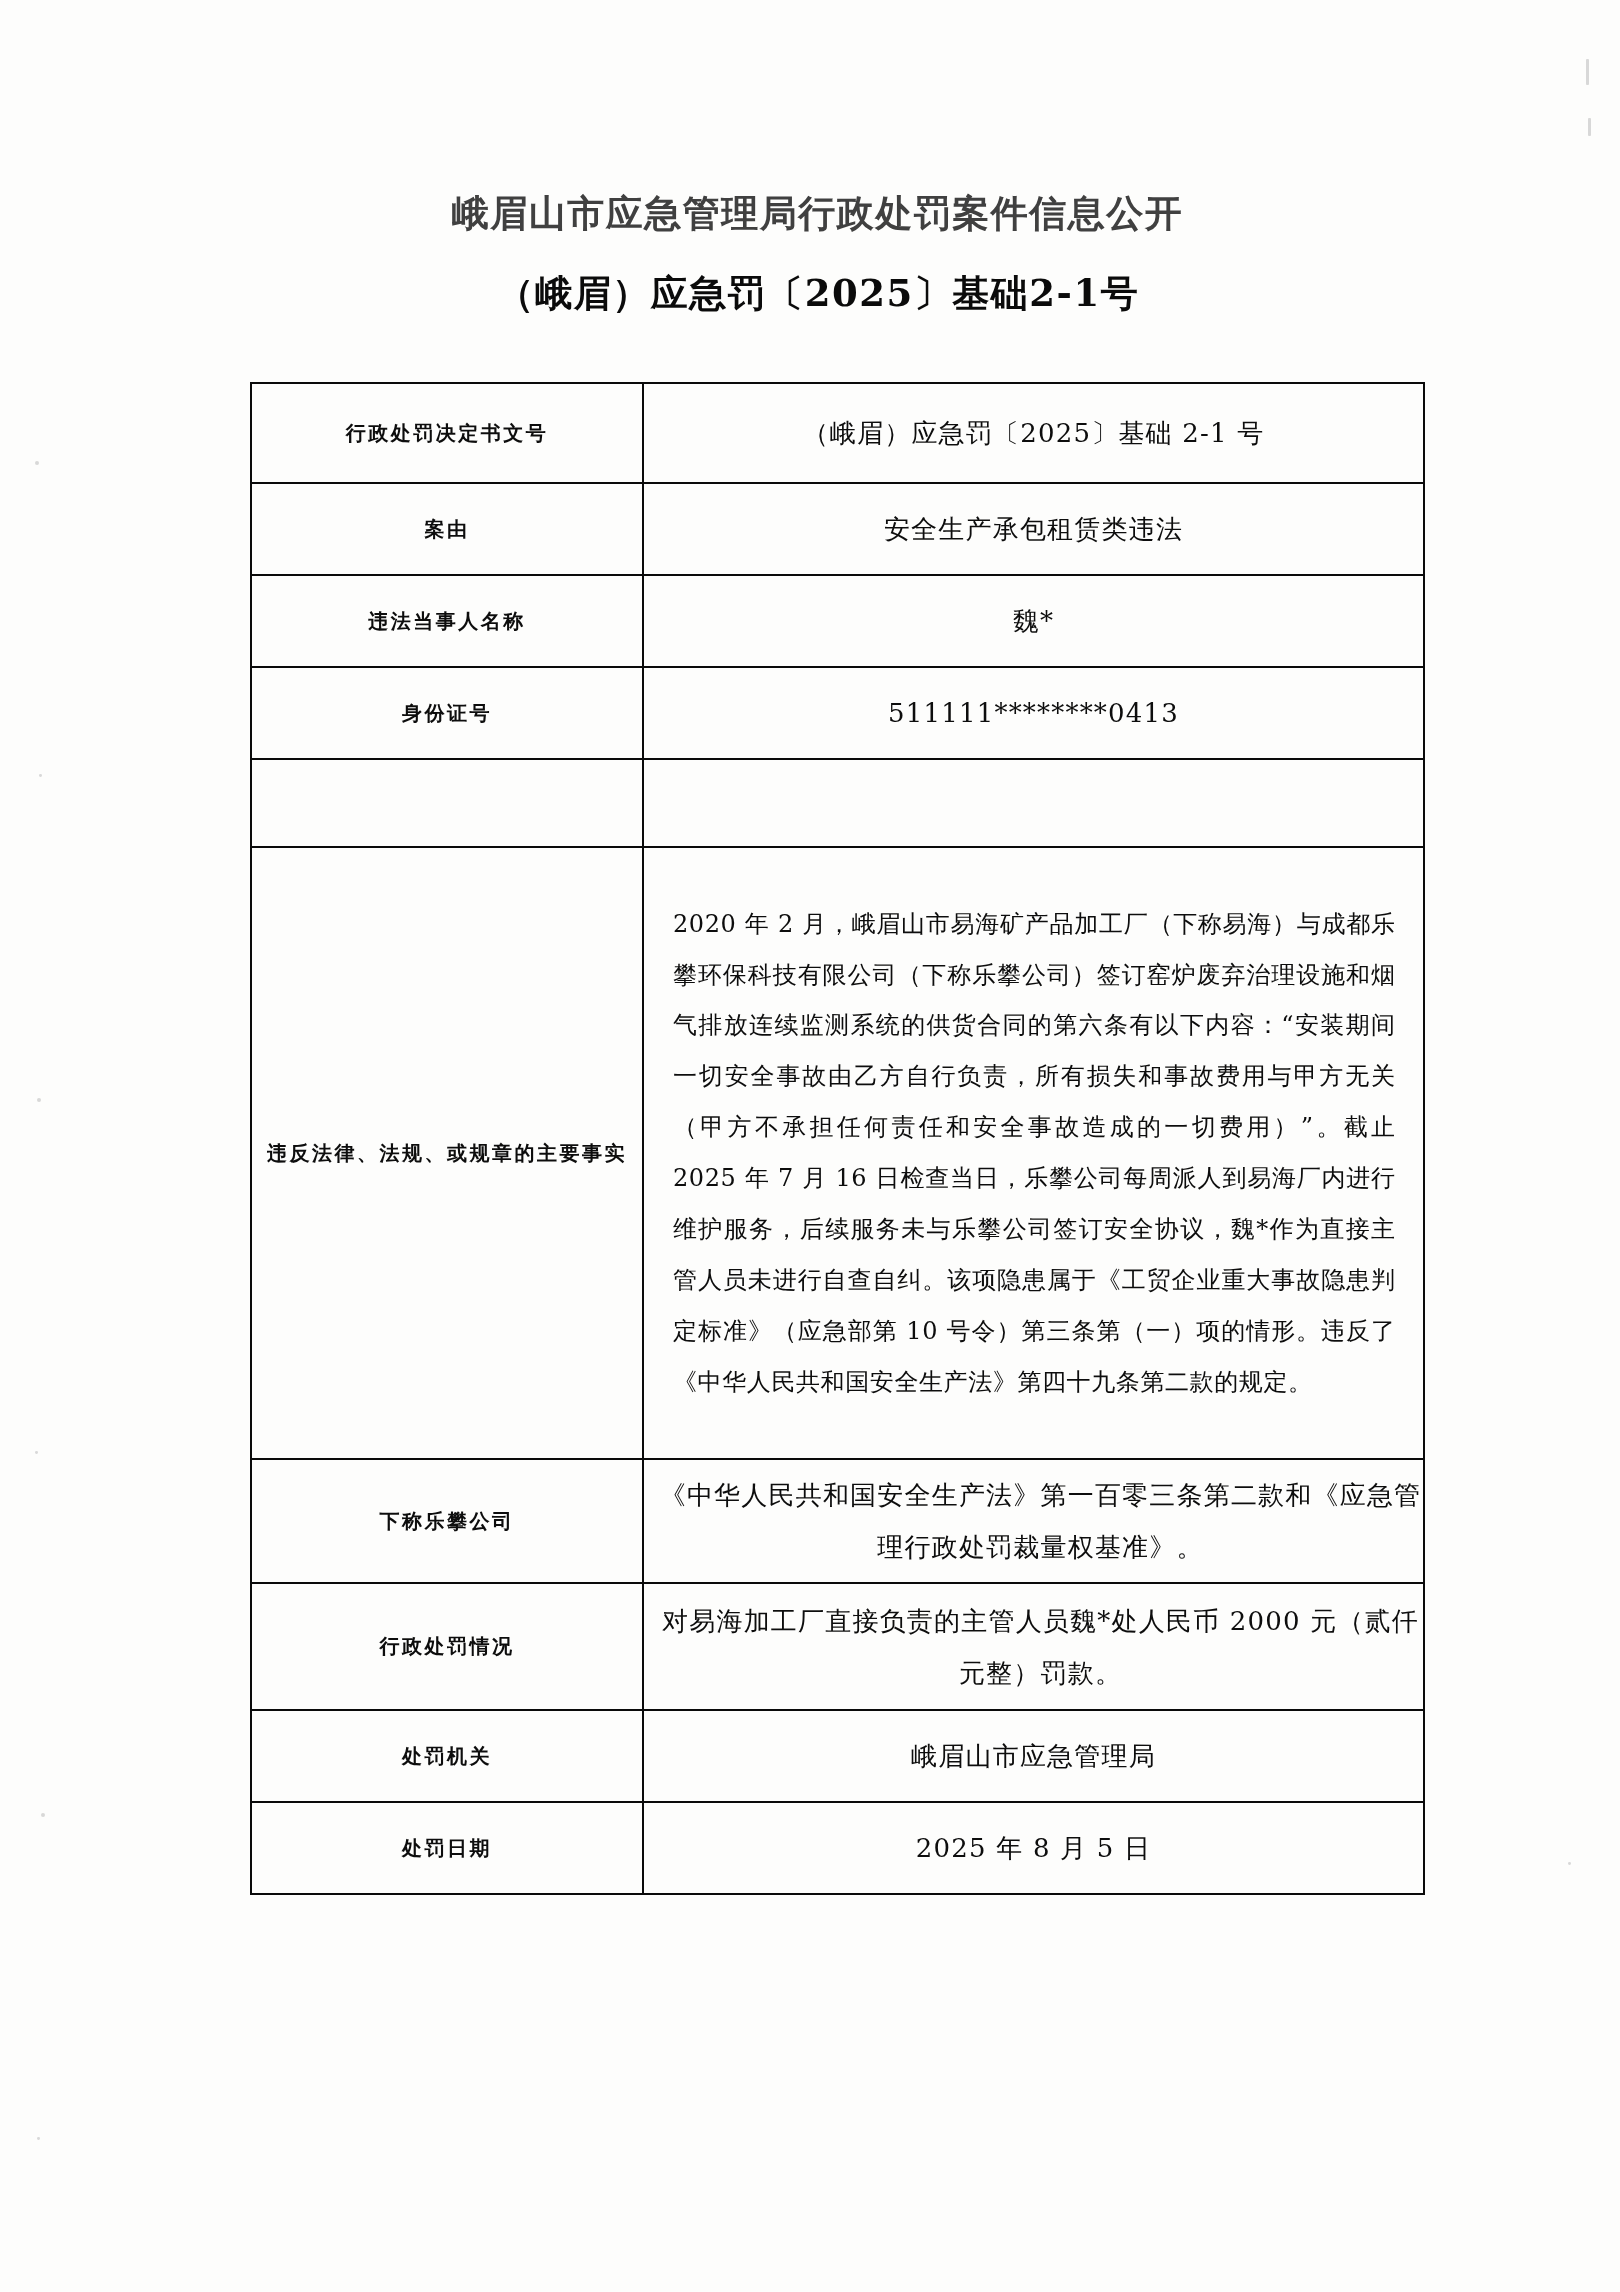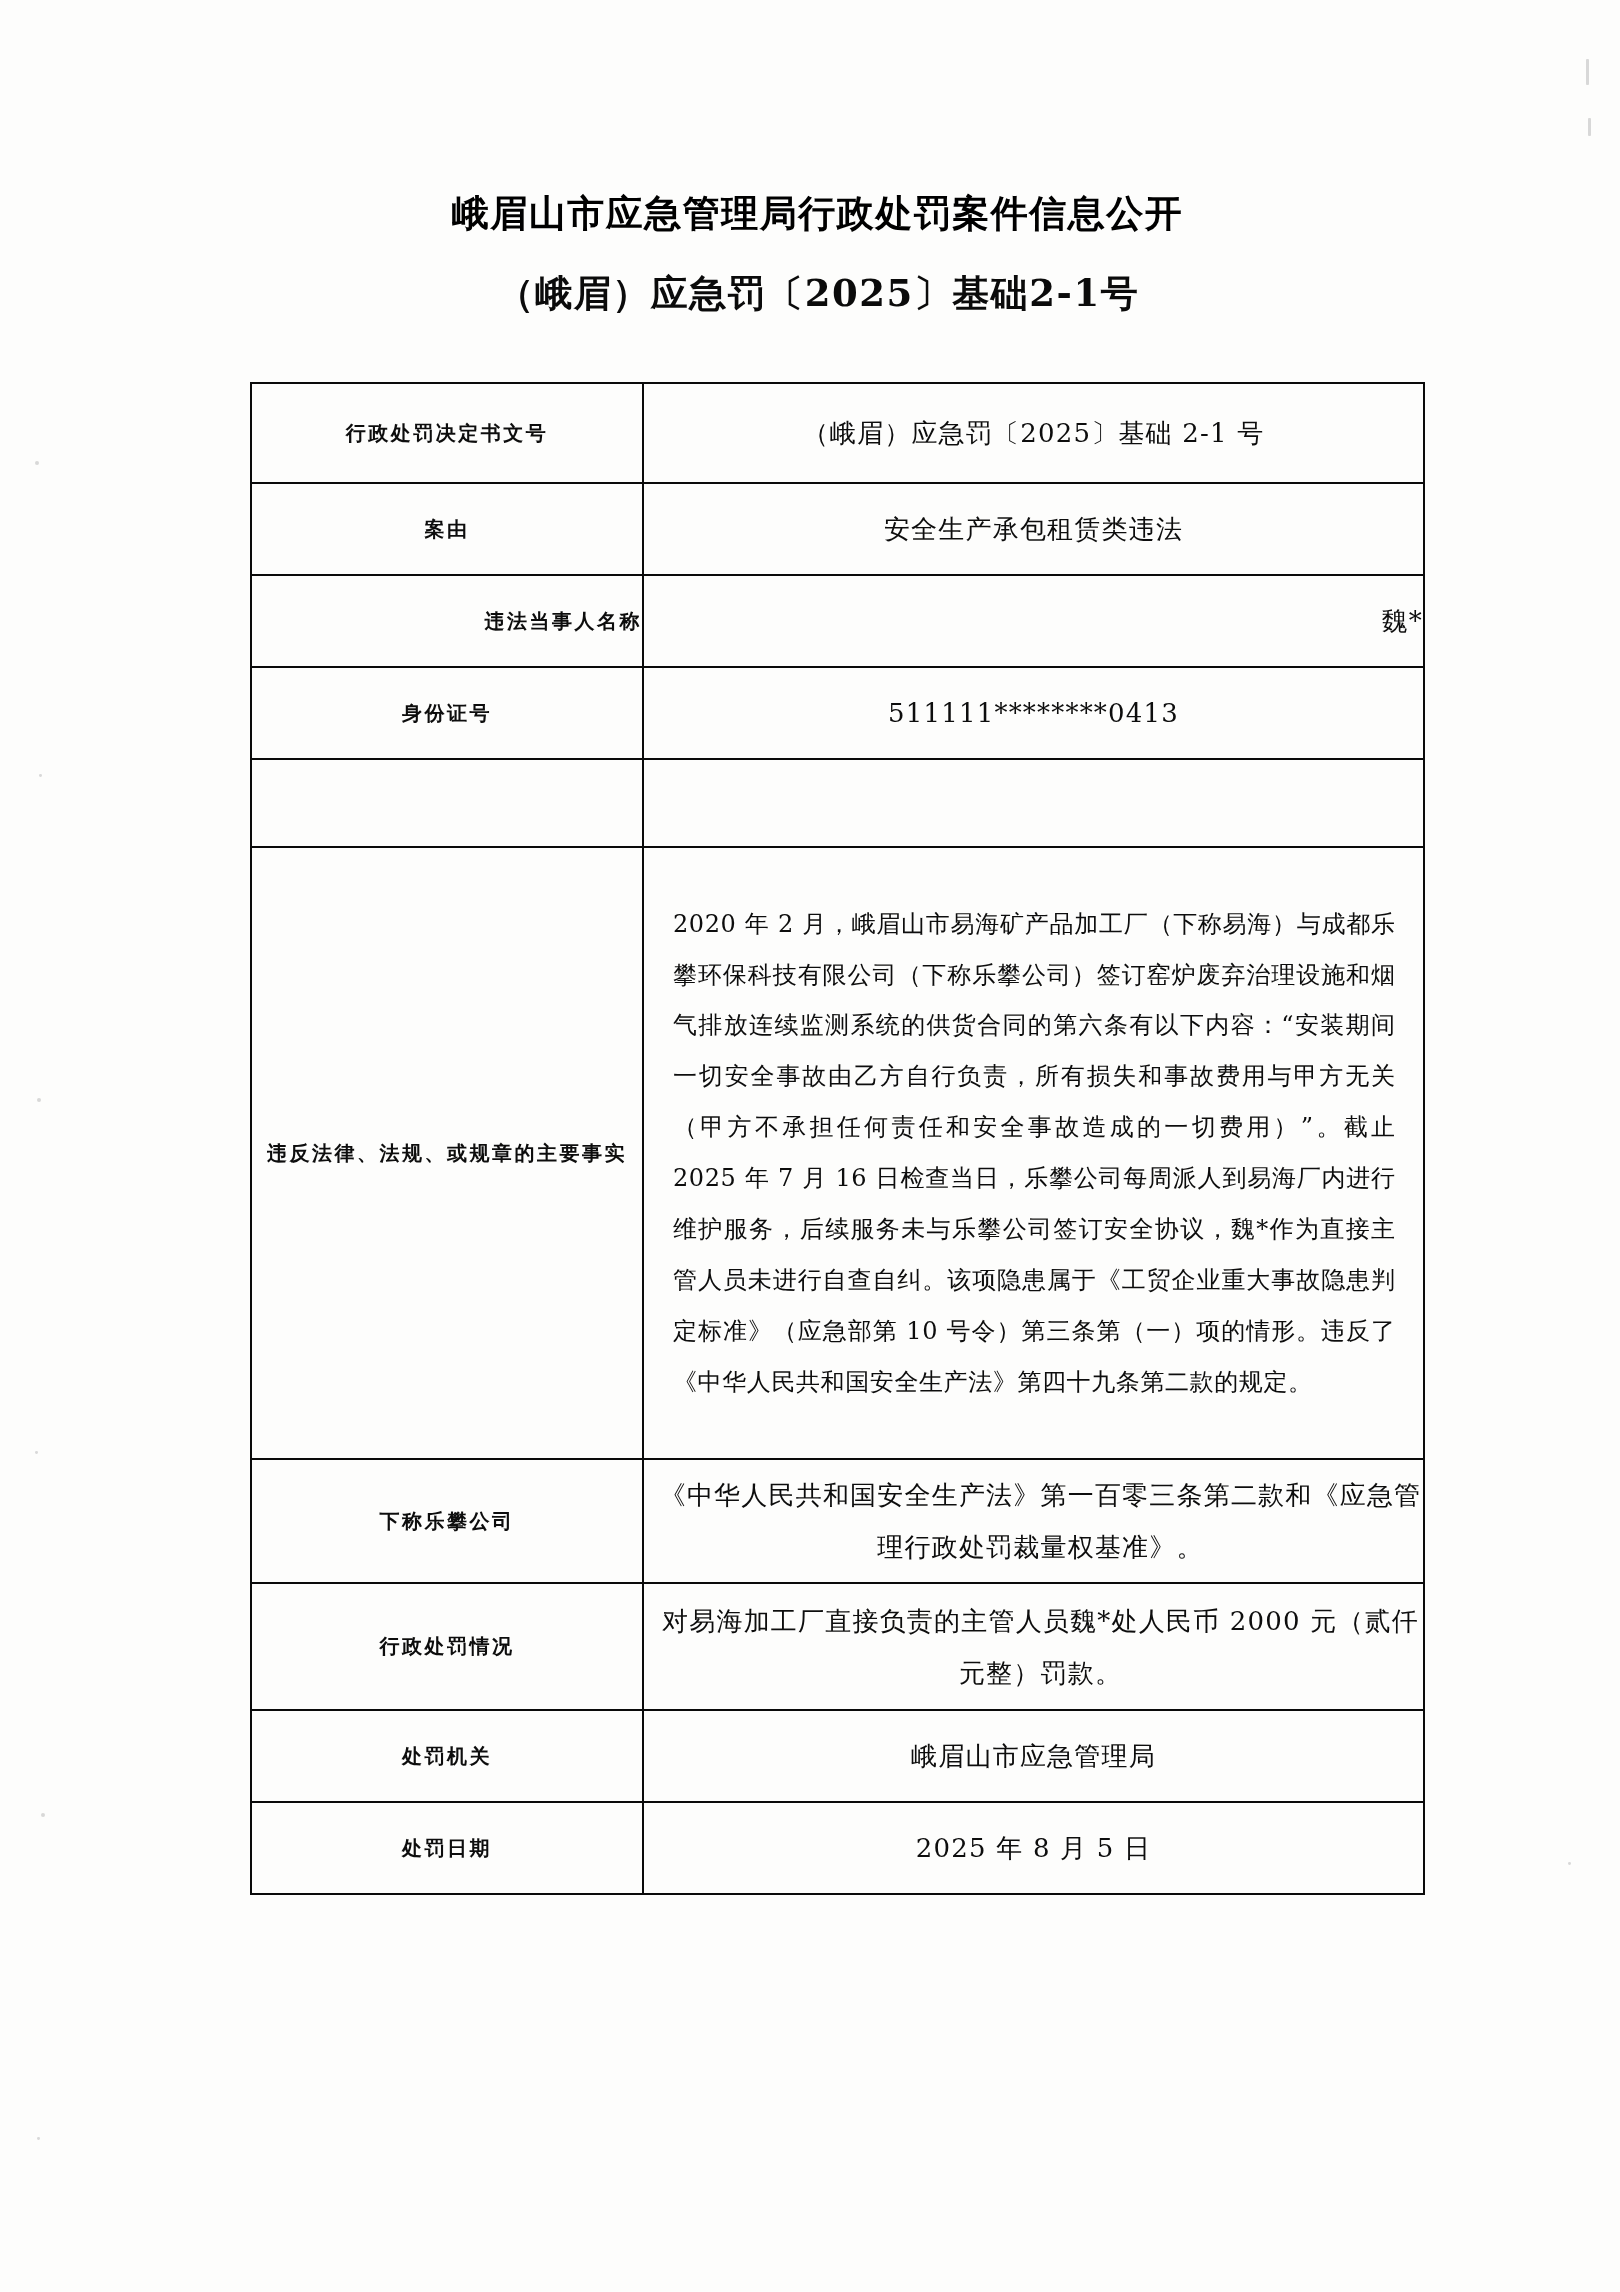--- a/index.html
+++ b/index.html
@@ -38,21 +38,21 @@
     top: 192px;
     width: 1620px;
     text-align: center;
   }
   .doc-title {
     font-family: "DejaVu Serif", "Liberation Serif", serif;
     font-weight: 700;
     font-size: 37px;
     letter-spacing: 1.5px;
     line-height: 1.15;
-    color: #000000;
+    color: #404040;
     padding-left: 15px;
   }
   .doc-subtitle {
     font-family: "DejaVu Serif", "Liberation Serif", serif;
     font-weight: 700;
     font-size: 37px;
     letter-spacing: 1.5px;
     line-height: 1.15;
     margin-top: 37px;
     color: #0b0b0b;
@@ -102,21 +102,21 @@
     letter-spacing: 0.6px;
   }
   .cell-value.centered-para {
     line-height: 2.0;
     padding-left: 14px;
   }
   .row-empty td { height: 86px; }
 
   .r-decision td   { height: 98px; }
   .r-reason td     { height: 90px; }
-  .r-party td      { height: 90px; text-align: right; }
+  .r-party td      { height: 90px; }
   .r-id td         { height: 90px; }
   .r-facts td      { height: 559px; border-radius: 28px; }
   .r-basis td      { height: 122px; }
   .r-penalty td    { height: 125px; }
   .r-agency td     { height: 90px; }
   .r-date td       { height: 90px; }
 </style>
 </head>
 <body>
 

